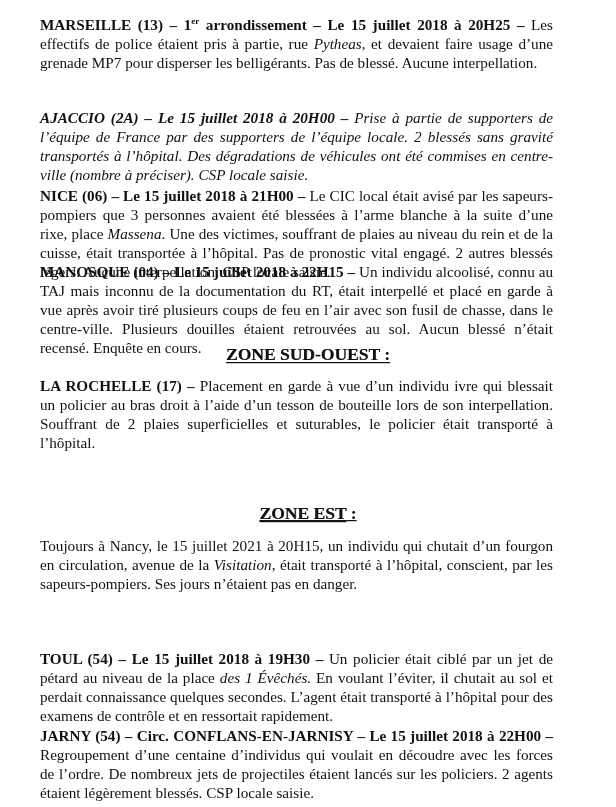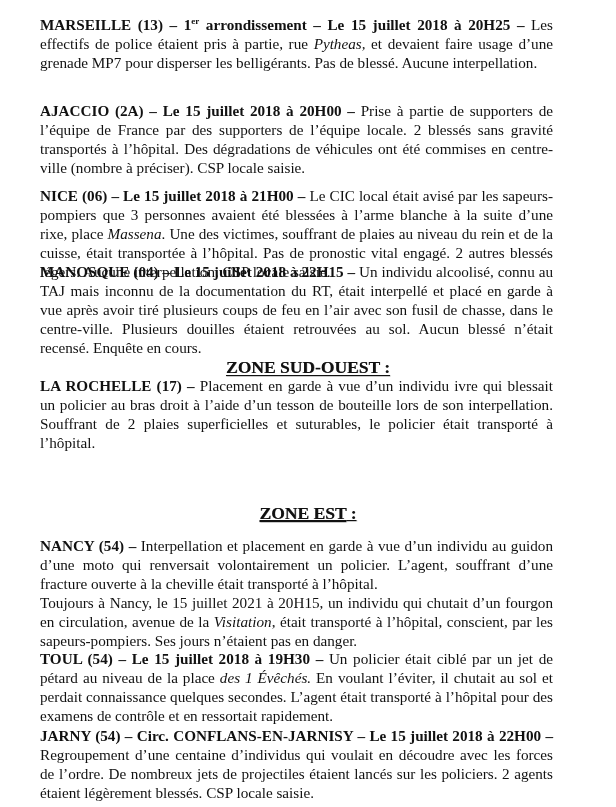--- a/index.html
+++ b/index.html
@@ -28,57 +28,54 @@
 <body>
 
 <div class="page">
 
   <div class="col" style="top:15px;">
     <p class="para">
       <b><span>MARSEILLE (13) – 1</span><sup>er</sup><span> arrondissement – Le 15 juillet 2018 à 20H25 –</span></b><span> Les effectifs de police étaient pris à partie, rue </span><i>Pytheas,</i><span> et devaient faire usage d’une grenade MP7 pour disperser les belligérants. Pas de blessé. Aucune interpellation.</span>
     </p>
   </div>
 
-  <div class="col" style="top:101px;">
+  <div class="col" style="top:108px;font-style:italic;">
     <p class="para">
       <b>AJACCIO (2A) – Le 15 juillet 2018 à 20H00 –</b><span> Prise à partie de supporters de l’équipe de France par des supporters de l’équipe locale. 2 blessés sans gravité transportés à l’hôpital. Des dégradations de véhicules ont été commises en centre-ville (nombre à préciser). CSP locale saisie.</span>
     </p>
   </div>
 
   <div class="col" style="top:186px;">
     <p class="para">
       <b>NICE (06) – Le 15 juillet 2018 à 21H00 –</b><span> Le CIC local était avisé par les sapeurs-pompiers que 3 personnes avaient été blessées à l’arme blanche à la suite d’une rixe, place </span><i>Massena</i><span>. Une des victimes, souffrant de plaies au niveau du rein et de la cuisse, était transportée à l’hôpital. Pas de pronostic vital engagé. 2 autres blessés légers. Aucune interpellation. CSP locale saisie.</span>
     </p>
   </div>
 
   <div class="col" style="top:262px;">
     <p class="para">
       <b>MANOSQUE (04) – Le 15 juillet 2018 à 22H15 –</b><span> Un individu alcoolisé, connu au TAJ mais inconnu de la documentation du RT, était interpellé et placé en garde à vue après avoir tiré plusieurs coups de feu en l’air avec son fusil de chasse, dans le centre-ville. Plusieurs douilles étaient retrouvées au sol. Aucun blessé n’était recensé. Enquête en cours.</span>
     </p>
   </div>
 
-  <div class="zone" style="top:356px;">
+  <div class="zone" style="top:343px;">
     <span class="ul">ZONE SUD-OUEST :</span><span></span>
   </div>
 
   <div class="col" style="top:376px;">
     <p class="para">
       <b>LA ROCHELLE (17) –</b><span> Placement en garde à vue d’un individu ivre qui blessait un policier au bras droit à l’aide d’un tesson de bouteille lors de son interpellation. Souffrant de 2 plaies superficielles et suturables, le policier était transporté à l’hôpital.</span>
     </p>
   </div>
 
 
   <div class="zone" style="top:502px;text-decoration:underline;">
     <span class="ul">ZONE EST</span><span> :</span>
   </div>
 
   <div class="col" style="top:536px;">
-    <p class="para">
-      <b>NANCY (54) –</b><span> Interpellation et placement en garde à vue d’un individu au guidon d’une moto qui renversait volontairement un policier. L’agent, souffrant d’une fracture ouverte à la cheville était transporté à l’hôpital.</span>
-    </p>
     <p class="para"><span>Toujours à Nancy, le 15 juillet 2021 à 20H15, un individu qui chutait d’un fourgon en circulation, avenue de la </span><i>Visitation</i><span>, était transporté à l’hôpital, conscient, par les sapeurs-pompiers. Ses jours n’étaient pas en danger.</span></p>
   </div>
 
   <div class="col" style="top:649px;">
     <p class="para">
       <b>TOUL (54) – Le 15 juillet 2018 à 19H30 –</b><span> Un policier était ciblé par un jet de pétard au niveau de la place </span><i>des 1 Évêchés.</i><span> En voulant l’éviter, il chutait au sol et perdait connaissance quelques secondes. L’agent était transporté à l’hôpital pour des examens de contrôle et en ressortait rapidement.</span>
     </p>
   </div>
 
   <div class="col" style="top:726px;">

